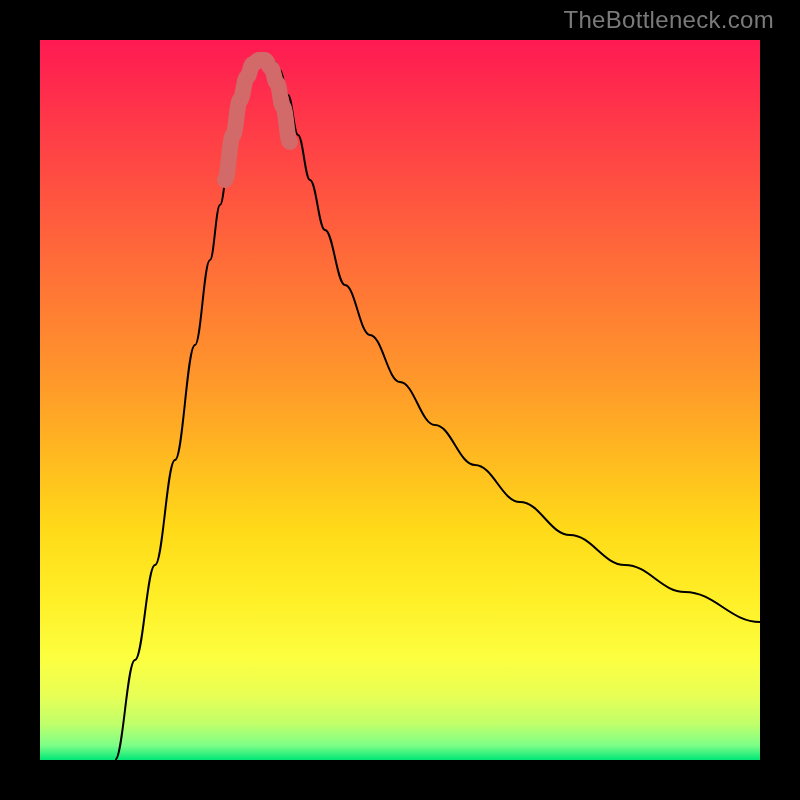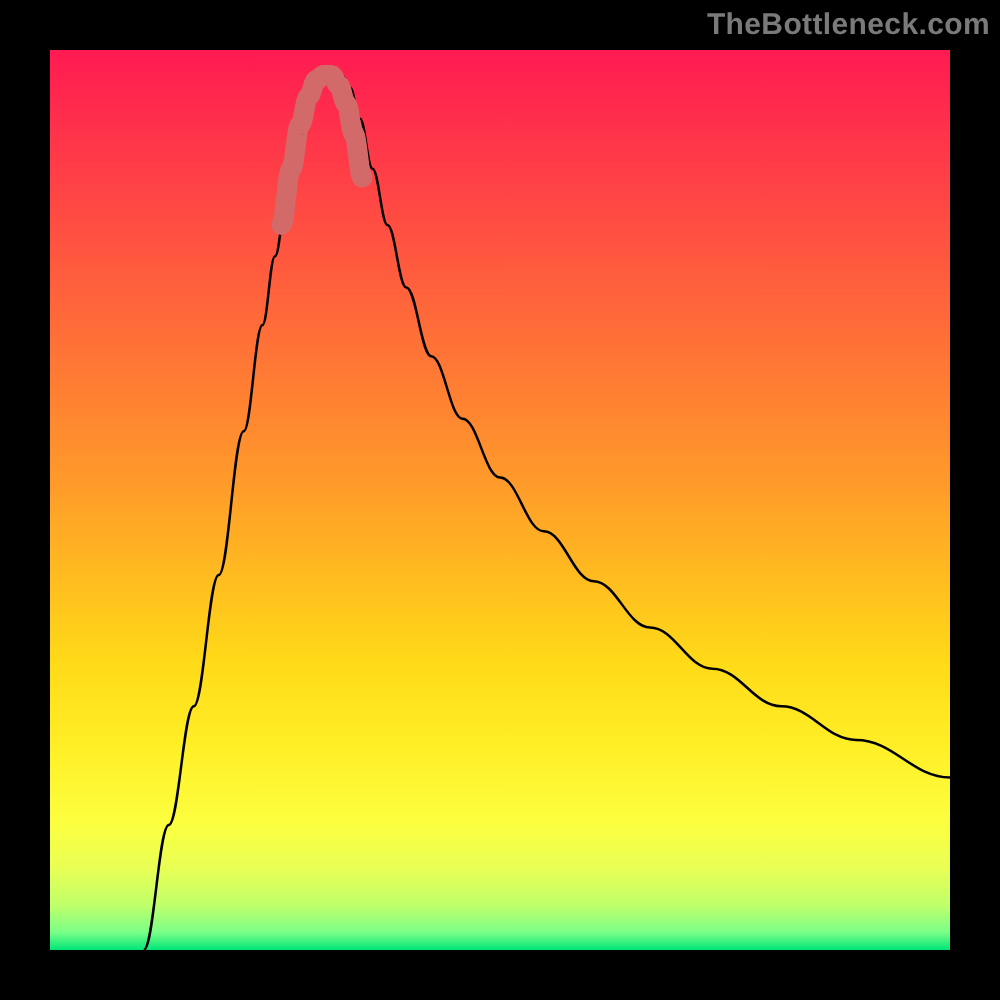--- a/index.html
+++ b/index.html
@@ -35,24 +35,24 @@
       #fff028 78%,
       #fcff40 86%,
       #e8ff55 91%,
       #c0ff6a 95%,
       #7cff88 98%,
       #00e676 100%);
   }
   .watermark {
     position: absolute;
     top: 6px;
-    right: 8px;
+    right: 26px;
     font-family: Arial, Helvetica, sans-serif;
     font-size: 24px;
-    font-weight: 700;
+    font-weight: 400;
     color: #7a7a7a;
     letter-spacing: 0.3px;
   }
   svg.curve {
     position: absolute;
     left: 0;
     top: 0;
     width: 720px;
     height: 720px;
   }

